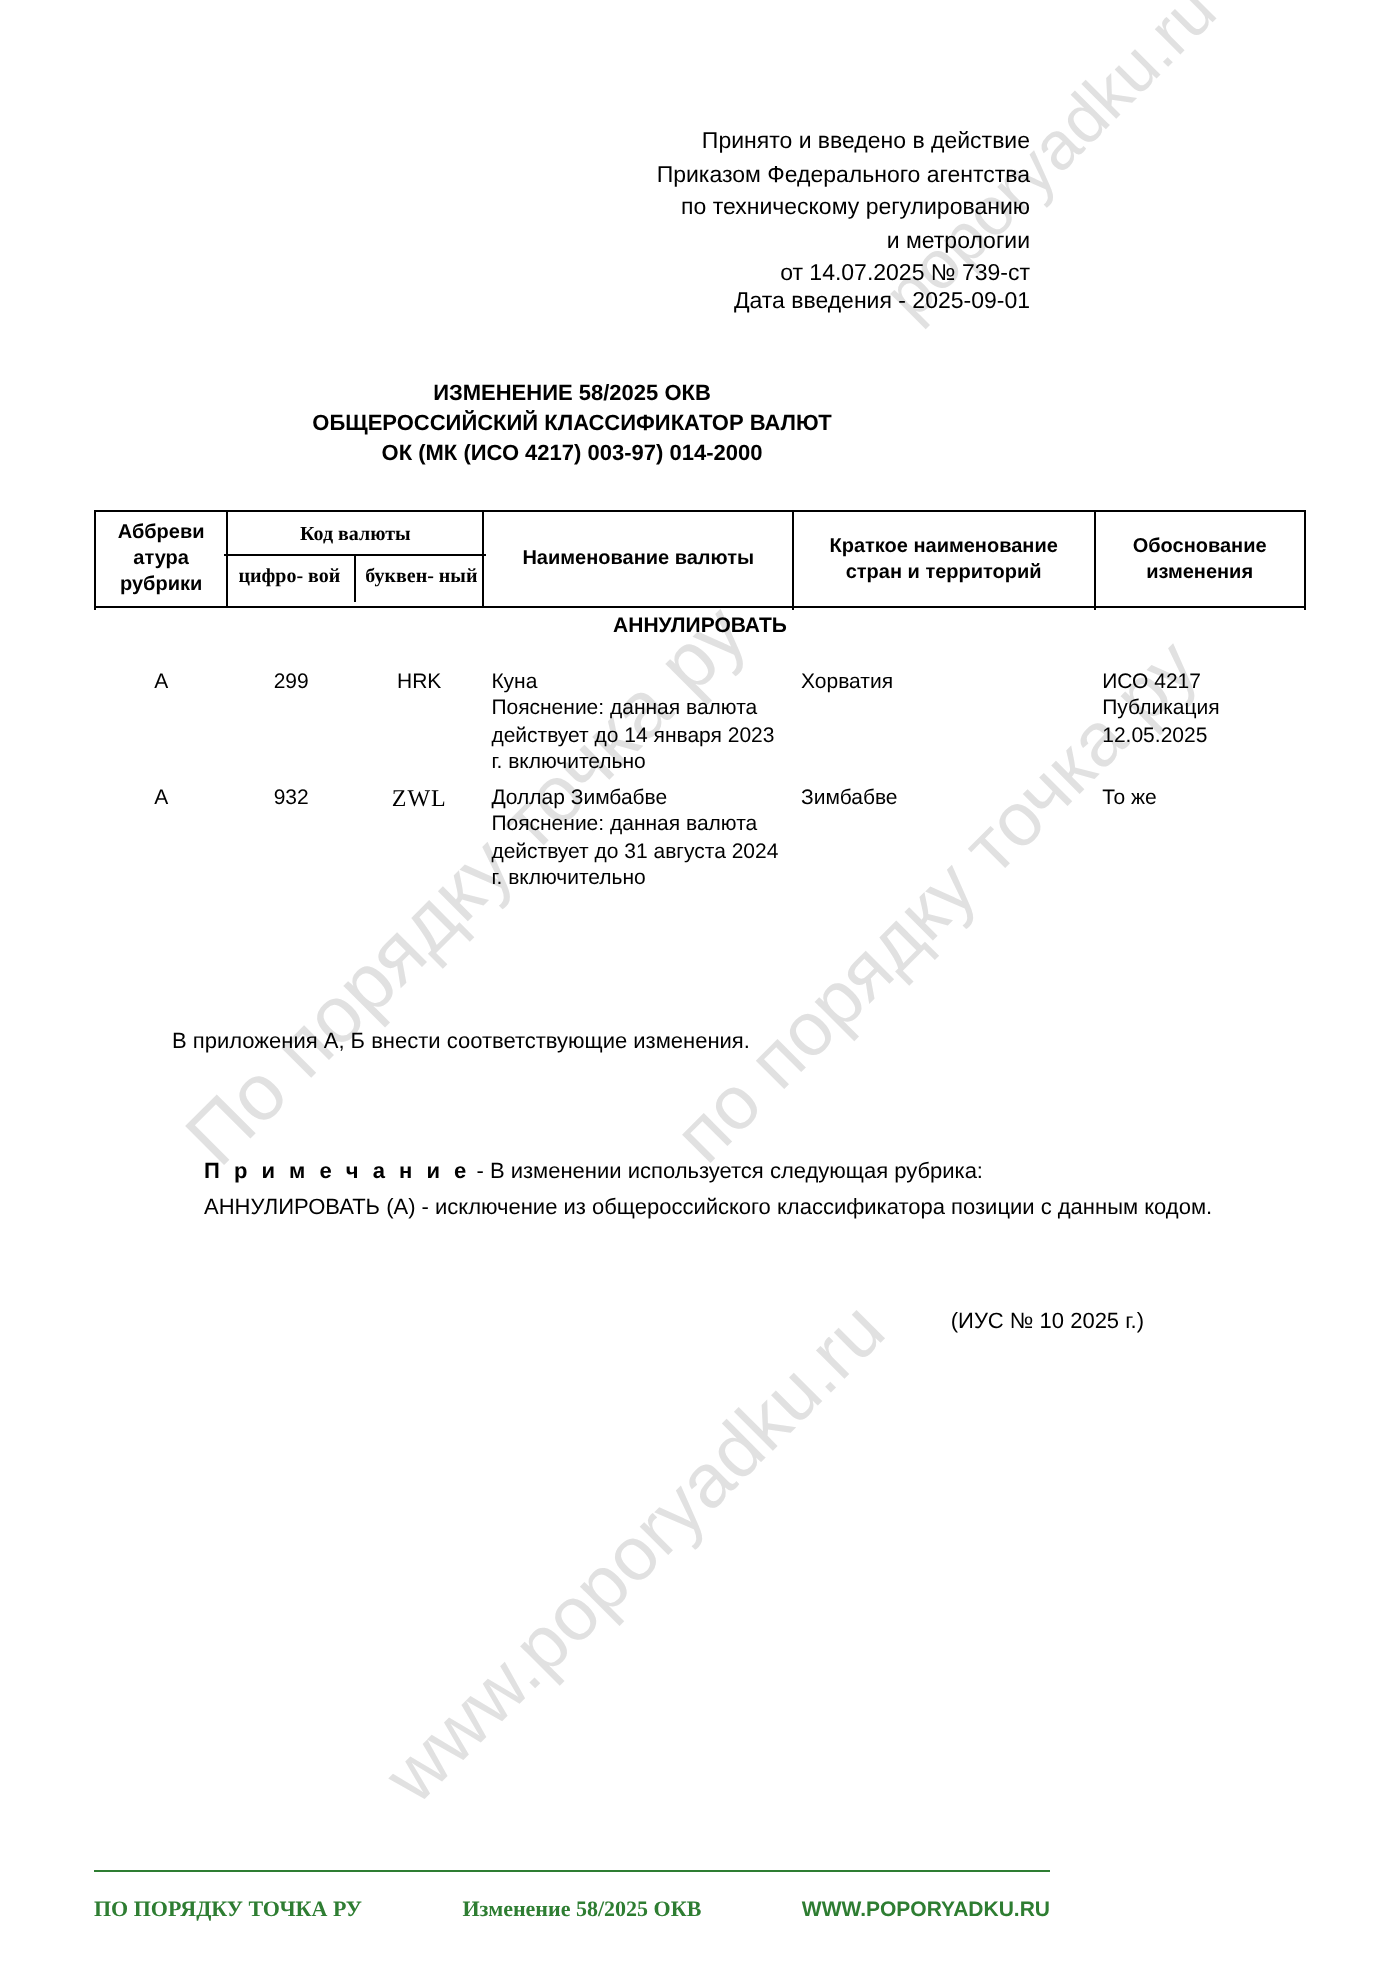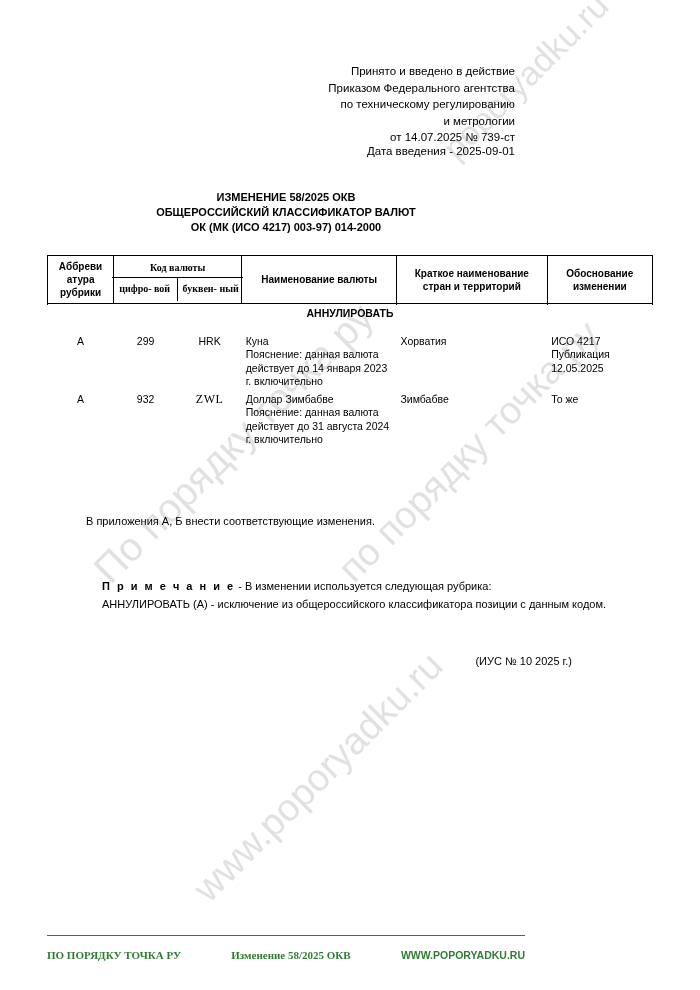--- a/index.html
+++ b/index.html
@@ -239,21 +239,21 @@
         <th class="c-abbr" rowspan="2">Аббреви атура рубрики</th>
         <th class="hdr-code-group" colspan="2" style="padding:0;">
           <span class="hdr-code-label">Код валюты</span>
           <span class="hdr-code-sub">
             <span class="c-num">цифро- вой</span>
             <span class="c-alpha">буквен- ный</span>
           </span>
         </th>
         <th class="c-name" rowspan="2">Наименование валюты</th>
         <th class="c-short" rowspan="2">Краткое наименование стран и территорий</th>
-        <th class="c-reason" rowspan="2">Обоснование изменении</th>
+        <th class="c-reason" rowspan="2">Обоснование изменения</th>
       </tr>
       <tr></tr>
     </thead>
     <tbody class="data">
       <tr class="annul-row">
         <td colspan="6">АННУЛИРОВАТЬ</td>
       </tr>
       <tr class="spacer">
           <td colspan="6"></td>
         </tr>

